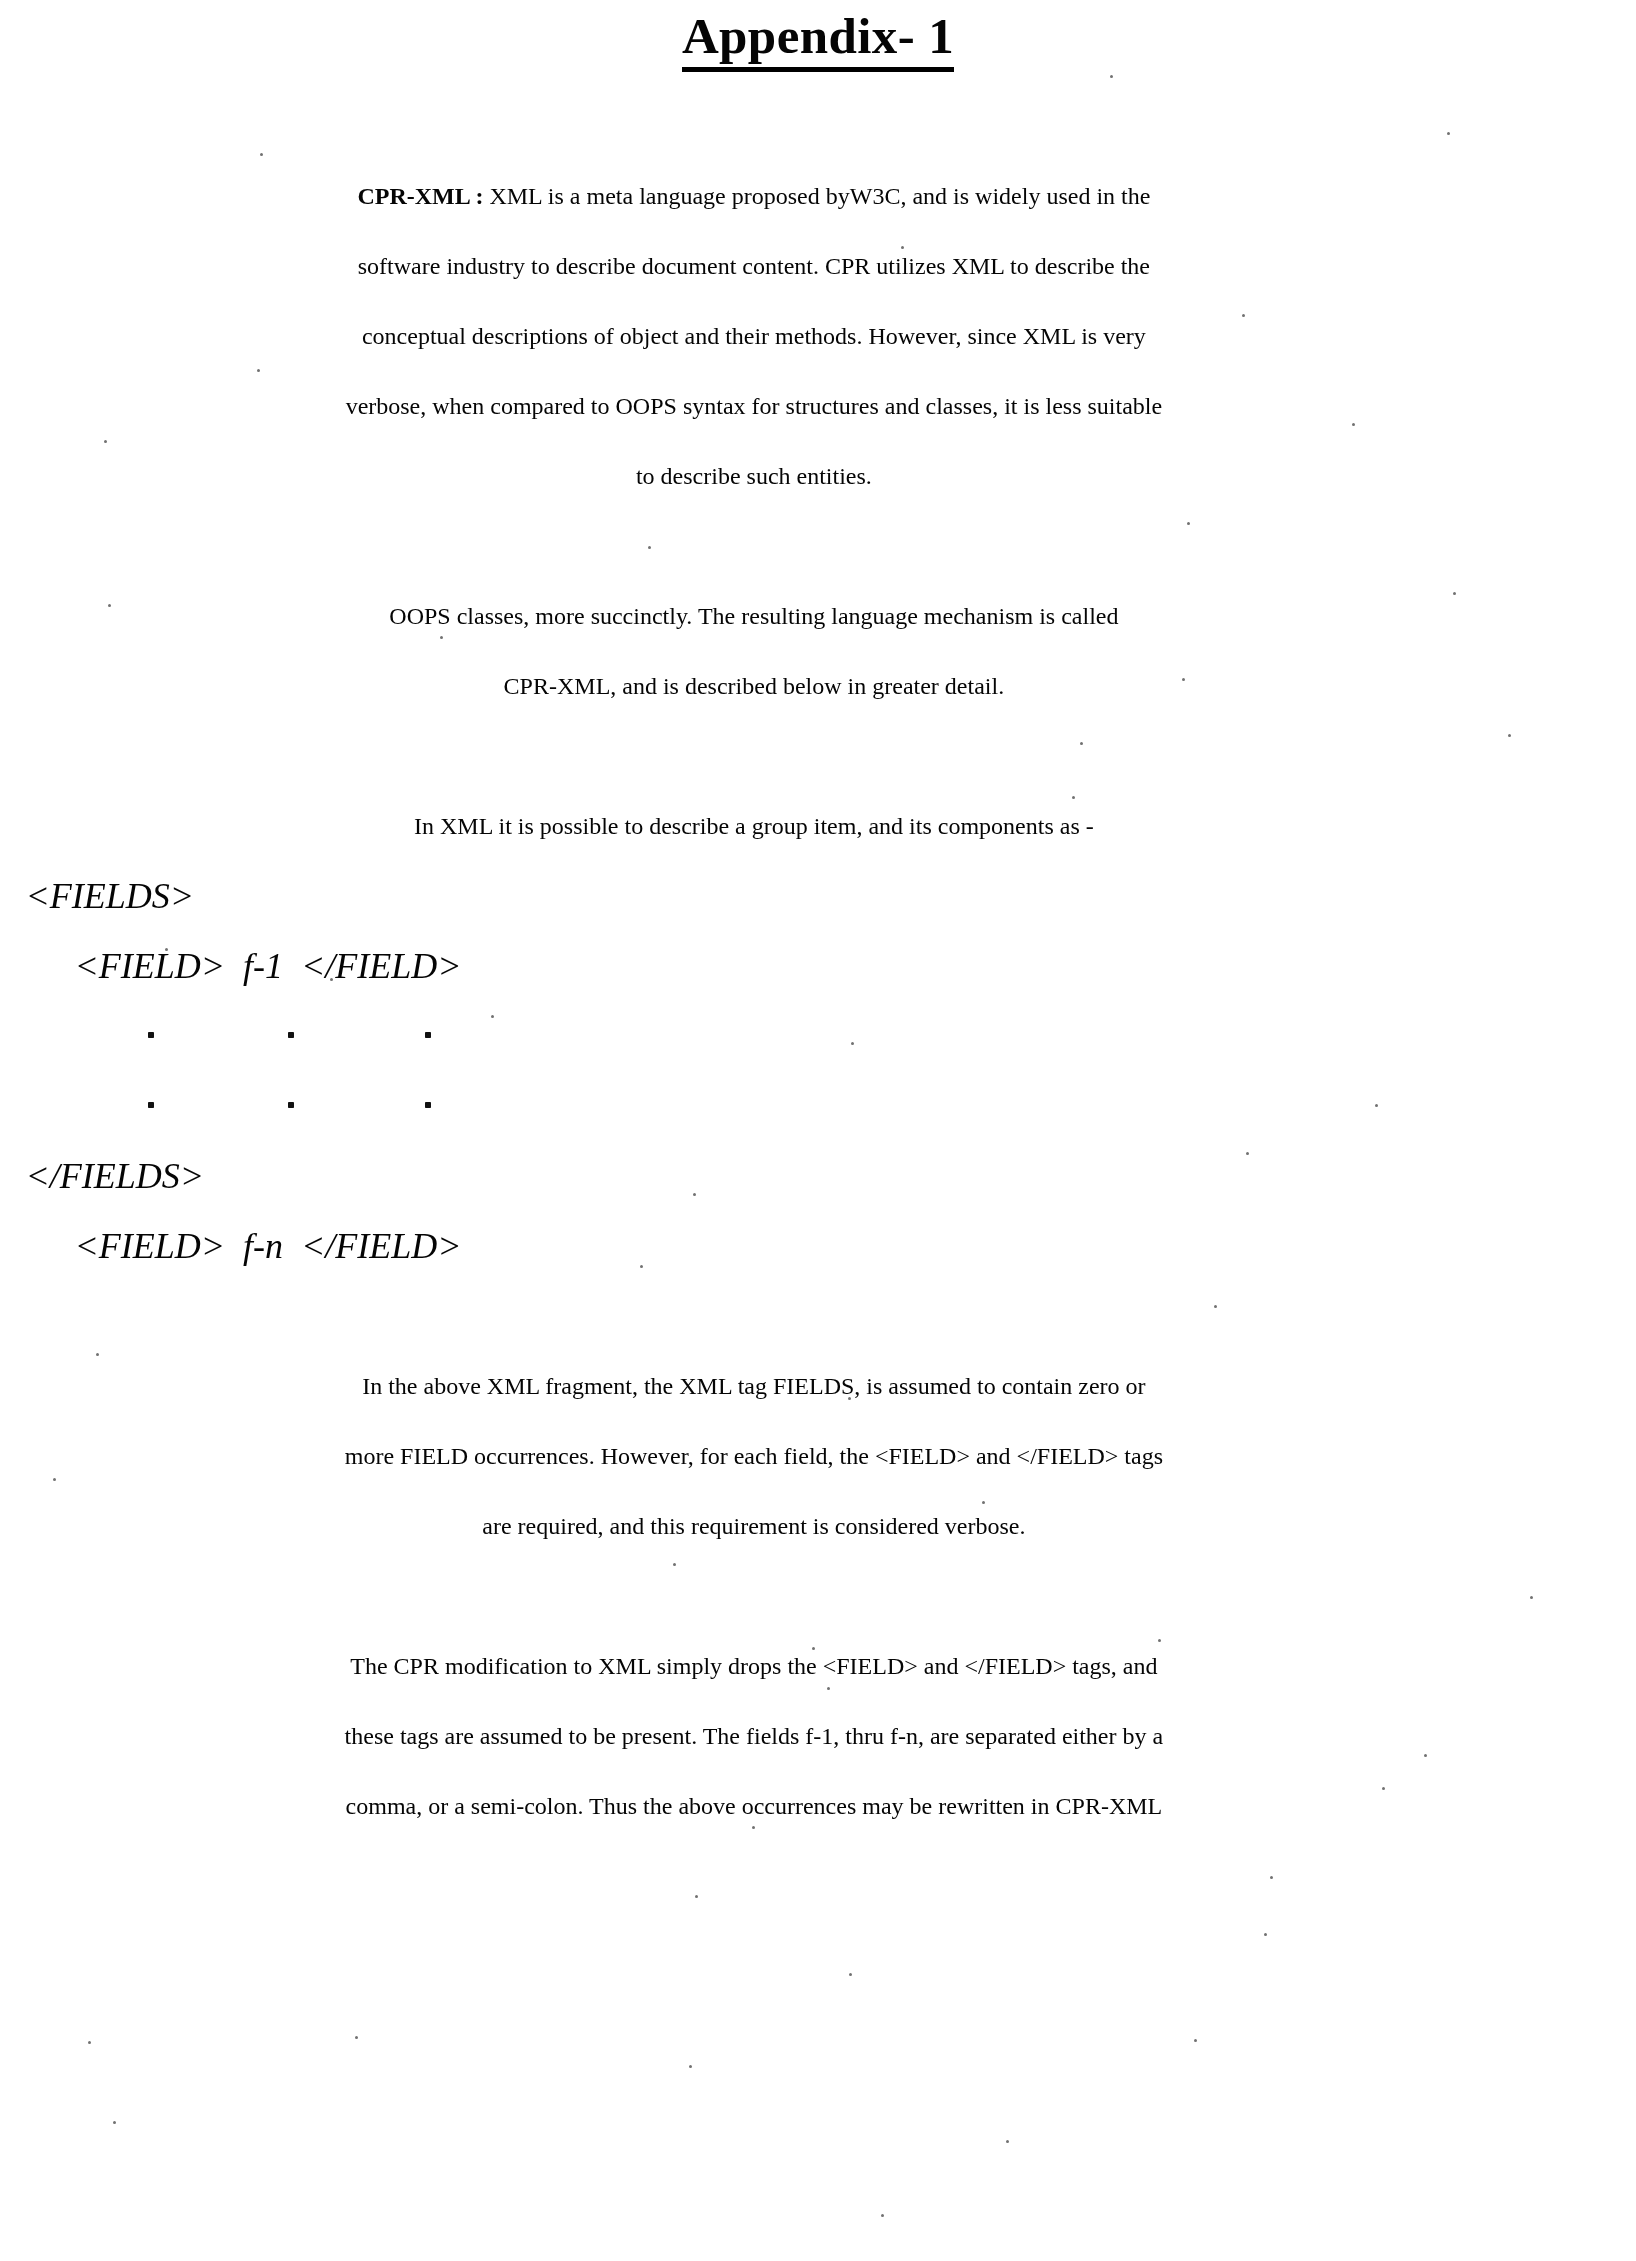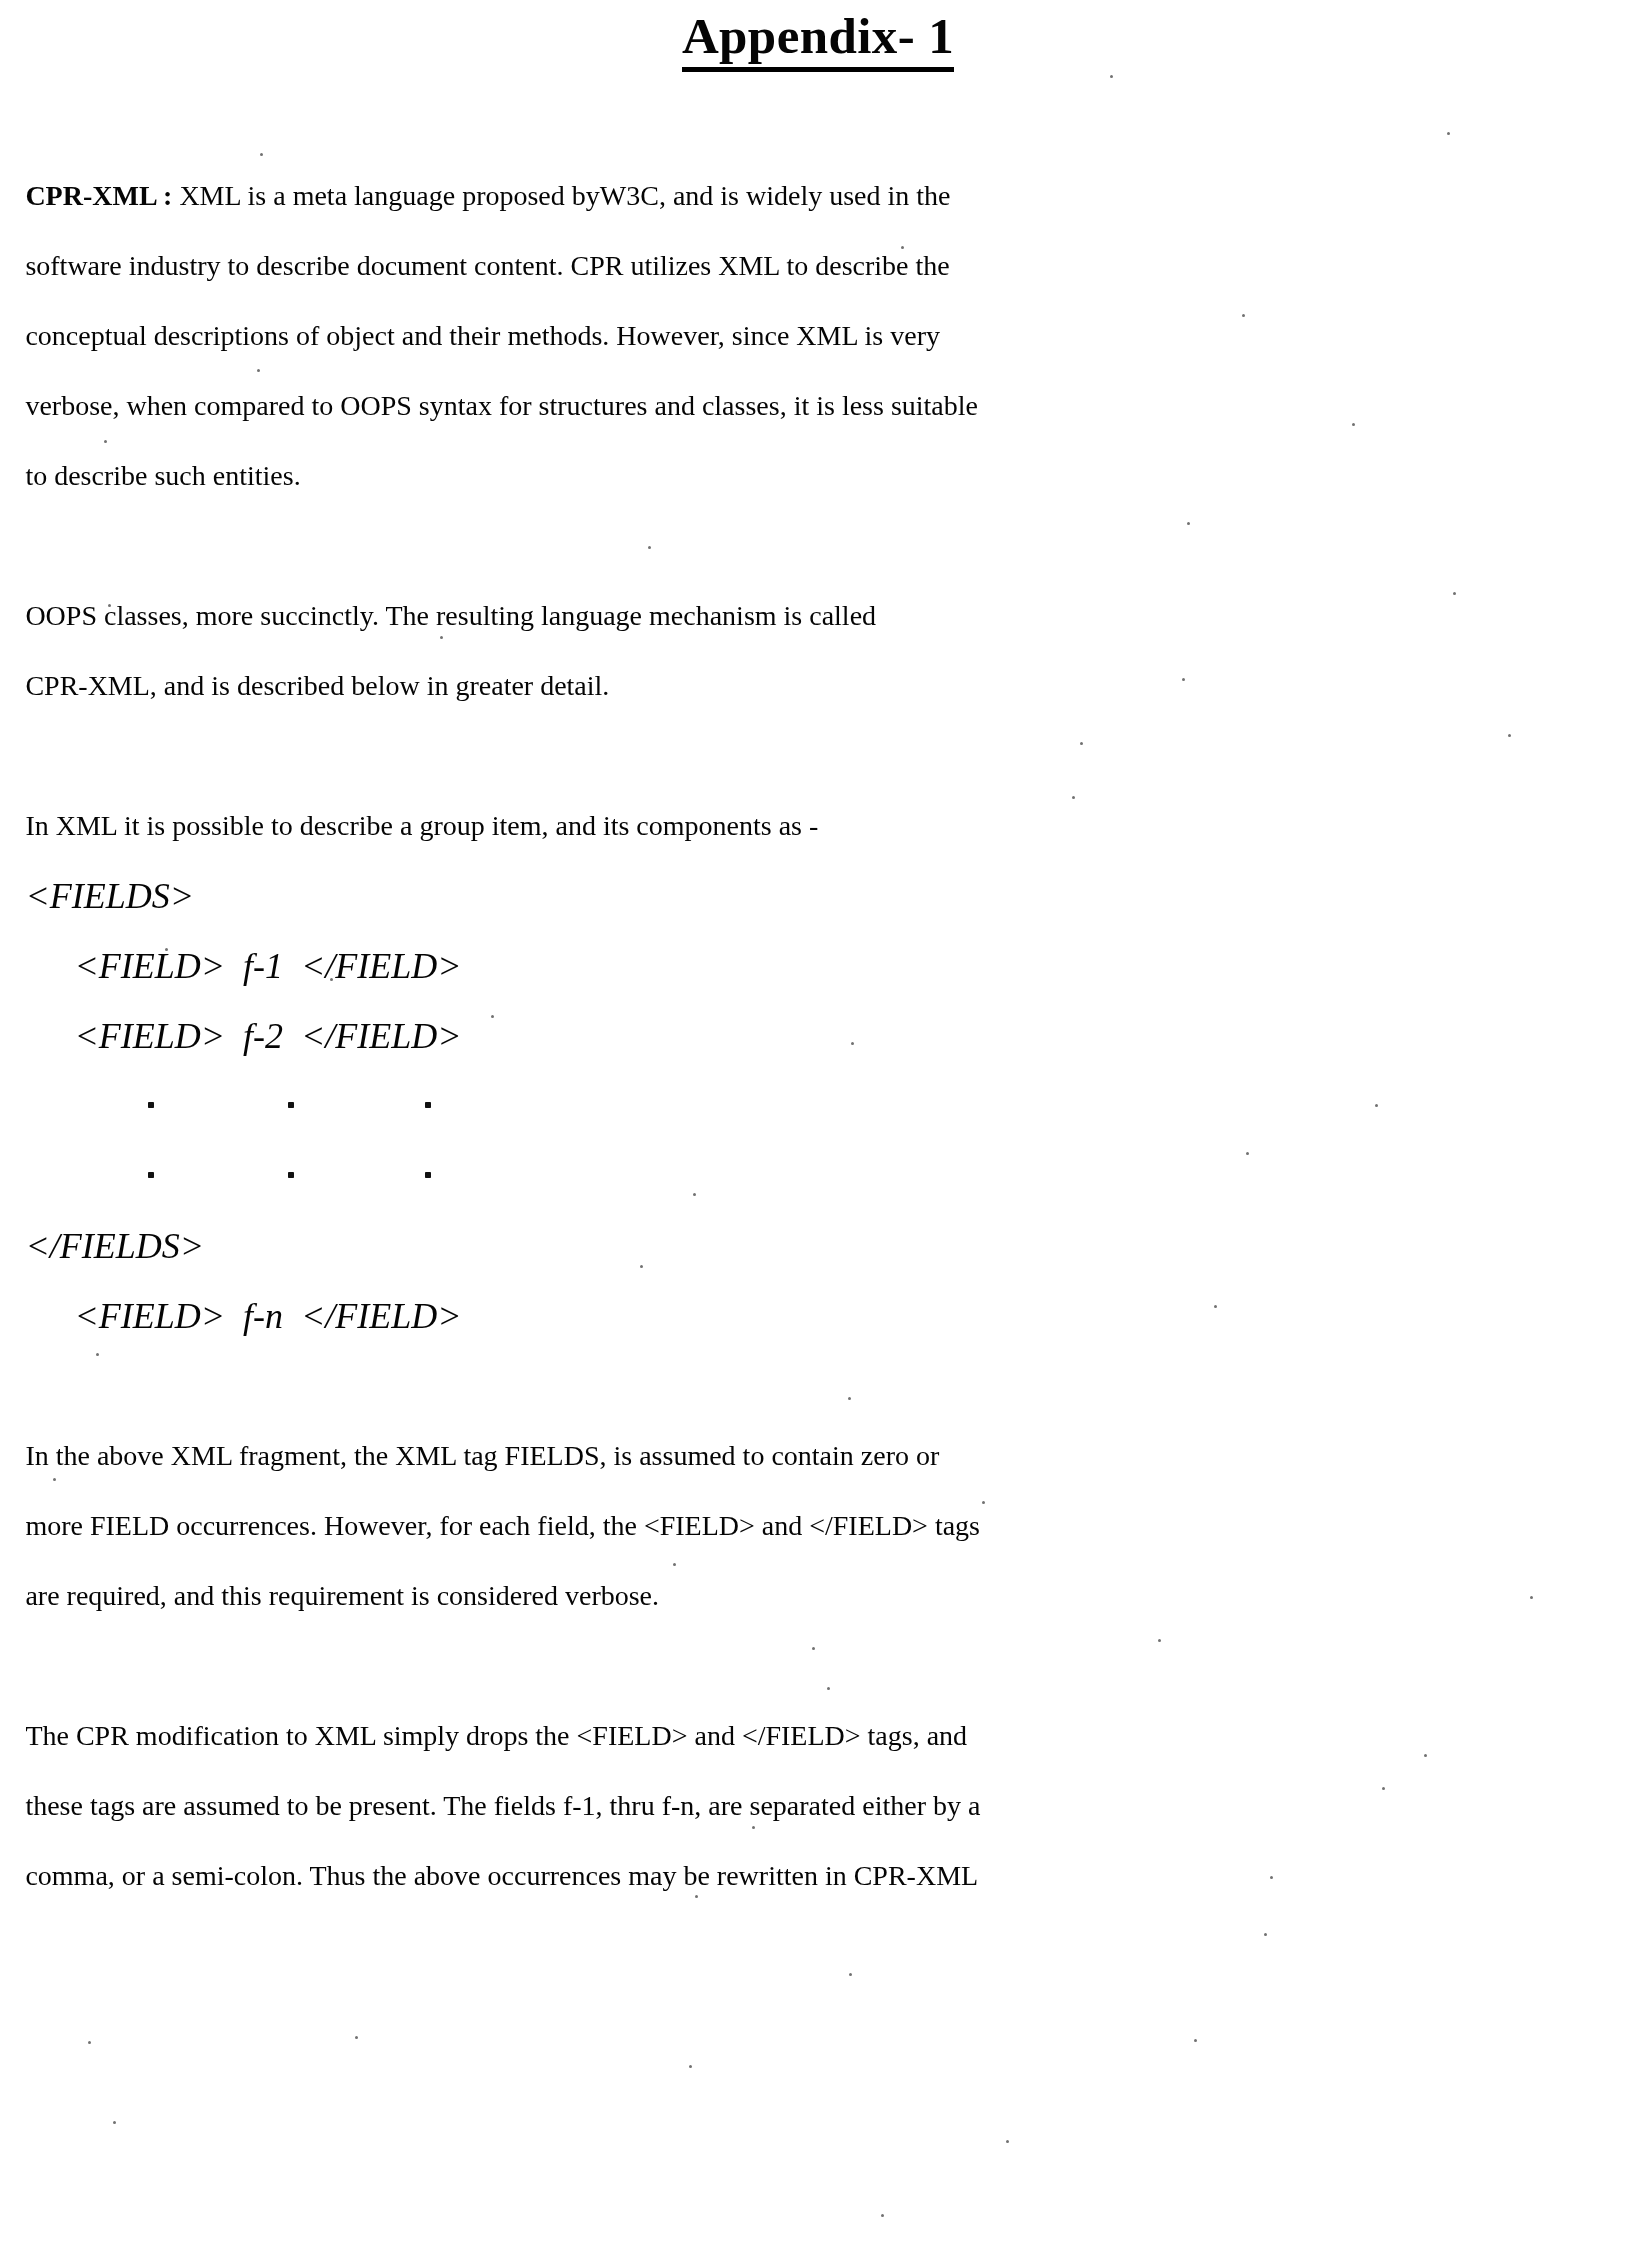--- a/index.html
+++ b/index.html
@@ -47,23 +47,23 @@
   
   .body-col {
     position: absolute;
     left: 25.4px;
     top: 161px;
     width: 1457px;
   }
 
   p.para {
     margin: 0 0 0 0;
-    font-size: 28px;
+    font-size: 24px;
     line-height: 70px;
-    text-align: left;
+    text-align: center;
     white-space: normal;
   }
   p.para .ln {
     display: block;
     white-space: pre;
   }
   .lead {
     font-weight: 700;
   }
 
@@ -139,21 +139,20 @@
 
     <div class="gap-para"></div>
 
     <p class="para">
       <span class="ln">In XML it is possible to describe a group item, and its components as -</span>
     </p>
 
     <div class="code-block">
       <span class="cl">&lt;FIELDS&gt;</span>
       <span class="cl indent">&lt;FIELD&gt;  f-1  &lt;/FIELD&gt;</span>
-      <span class="cl indent">&lt;FIELD&gt;  f-2  &lt;/FIELD&gt;</span>
 
       <div class="dots-row">
         <span class="dot d1"></span>
         <span class="dot d2"></span>
         <span class="dot d3"></span>
       </div>
       <div class="dots-row">
         <span class="dot d1"></span>
         <span class="dot d2"></span>
         <span class="dot d3"></span>

